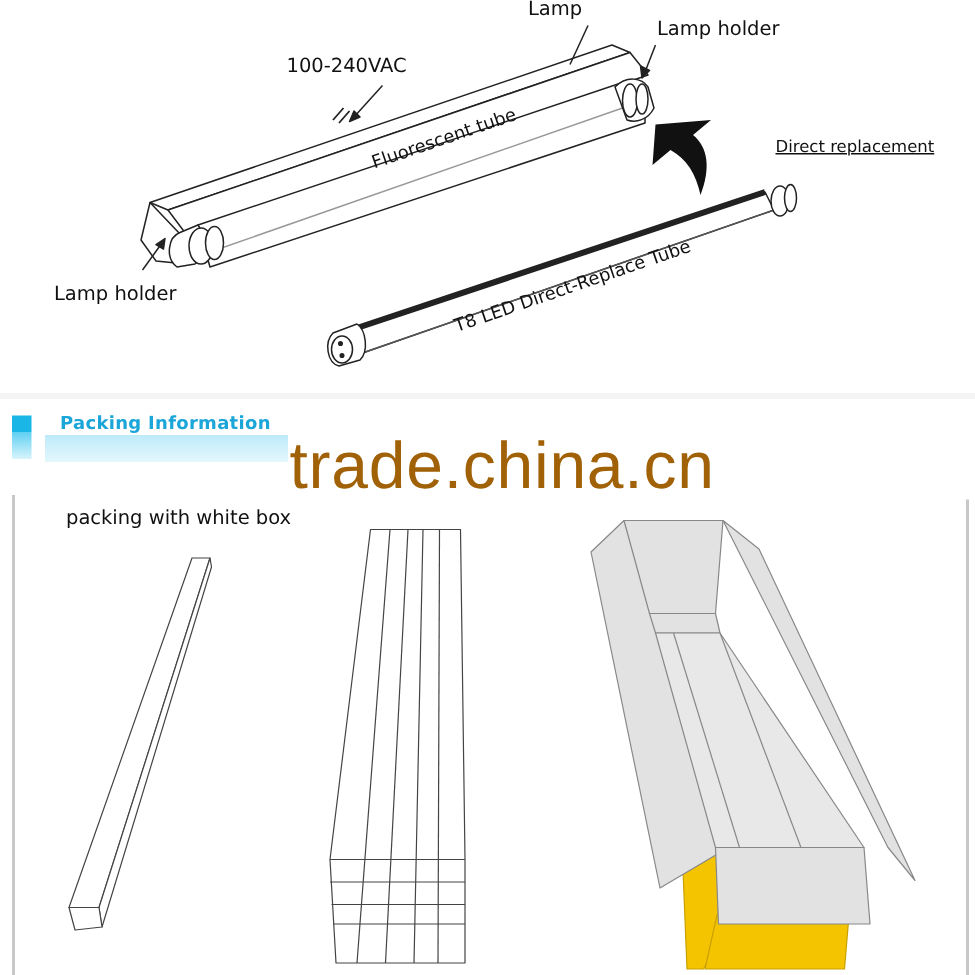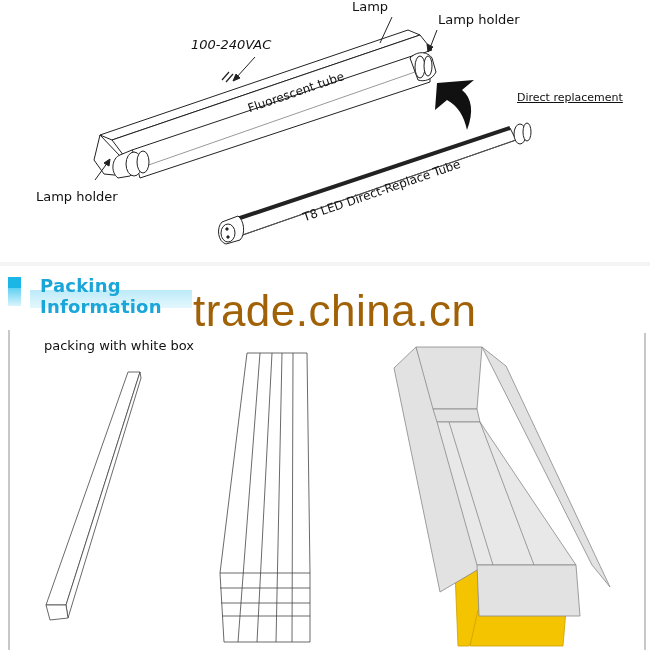--- a/index.html
+++ b/index.html
@@ -4,21 +4,21 @@
   <style>
     html, body { margin: 0; padding: 0; background: #ffffff; }
     body { width: 650px; height: 650px; position: relative; overflow: hidden; font-family: "DejaVu Sans", sans-serif; }
     svg.layer { position: absolute; left: 0; top: 0; }
     .label { position: absolute; font-family: "DejaVu Sans", sans-serif; color: #111; white-space: nowrap; }
     .section-divider { position: absolute; left: 0; top: 262px; width: 650px; height: 4px; background: #f4f4f4; }
     .section-header { position: absolute; left: 0; top: 272px; width: 195px; height: 36px; }
     .header-square { position: absolute; left: 8px; top: 5px; width: 13px; height: 11px; background: #1ab6e6; }
     .header-fade-square { position: absolute; left: 8px; top: 16px; width: 13px; height: 18px; background: linear-gradient(#5fd0f2, #d9f4fc); }
     .header-band { position: absolute; left: 30px; top: 18px; width: 162px; height: 18px; background: linear-gradient(#bdebf9, #e4f7fd); }
-    .header-title { position: absolute; left: 40px; top: 3px; font-size: 18px; font-weight: bold; color: #1aa6d8; letter-spacing: 0.2px; }
+    .header-title { position: absolute; left: 40px; top: 3px; font-size: 12px; font-weight: bold; color: #1aa6d8; letter-spacing: 0.2px; }
     .watermark { position: absolute; left: 193px; top: 286px; font-family: "Liberation Sans", sans-serif; font-size: 44px; color: #a16207; letter-spacing: 0.5px; }
     .panel-left-border { position: absolute; left: 8px; top: 330px; width: 2px; height: 320px; background: #c8c8c8; }
     .panel-right-border { position: absolute; left: 644px; top: 333px; width: 2px; height: 317px; background: #c8c8c8; }
   </style>
 </head>
 <body>
 
 <svg class="layer" width="650" height="260" viewBox="0 0 650 260">
   <g fill="none" stroke="#222" stroke-width="1" stroke-linejoin="round">
 
@@ -66,21 +66,21 @@
       <circle cx="227" cy="229" r="1.2" fill="#222"></circle>
       <circle cx="228" cy="237" r="1.2" fill="#222"></circle>
     </g>
   </g>
 
   <path d="M467,130 C474,112 472,98 462,90 L474,80 L437,83 L435,110 L447,100 C458,106 464,116 467,130 Z" fill="#111"></path>
 </svg>
 
 <div class="label" style="left:352px;top:-1px;font-size:13px;">Lamp</div>
 <div class="label" style="left:438px;top:12px;font-size:13px;">Lamp holder</div>
-<div class="label" style="left:191px;top:37px;font-size:13px;font-style:italic;">100-240VAC</div>
+<div class="label" style="left:191px;top:37px;font-size:13px;">100-240VAC</div>
 <div class="label" style="left:517px;top:91px;font-size:11px;text-decoration:underline;">Direct replacement</div>
 <div class="label" style="left:246px;top:102px;font-size:12px;transform:rotate(-19deg);transform-origin:left top;">Fluorescent  tube</div>
 <div class="label" style="left:36px;top:189px;font-size:13px;">Lamp holder</div>
 <div class="label" style="left:301px;top:211px;font-size:12px;transform:rotate(-19deg);transform-origin:left top;">T8 LED Direct-Replace Tube</div>
 
 <div class="section-divider"></div>
 
 <div class="section-header">
   <div class="header-square"></div>
   <div class="header-fade-square"></div>

